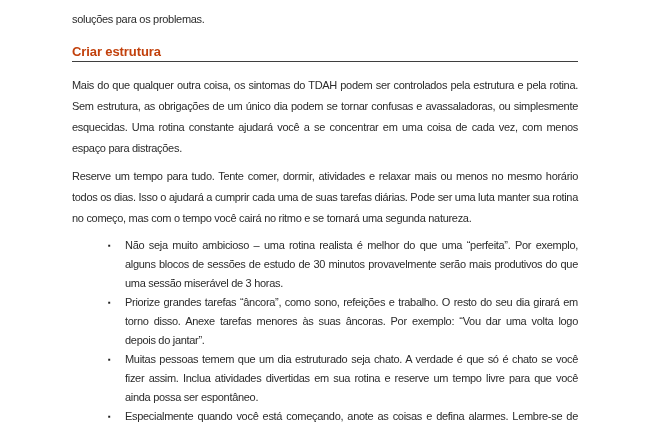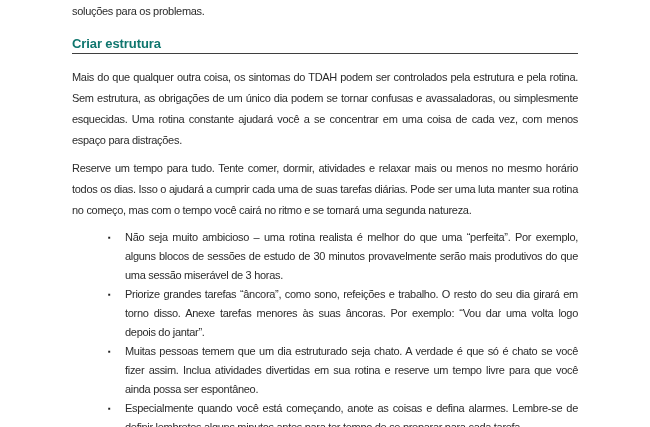--- a/index.html
+++ b/index.html
@@ -7,35 +7,35 @@
     padding: 0;
     background: #ffffff;
   }
   .page {
     position: relative;
     width: 650px;
     height: 427px;
     background: #ffffff;
     overflow: hidden;
     box-sizing: border-box;
-    padding: 4px 72px 0 72px;
+    padding: 12px 72px 0 72px;
     font-family: "Liberation Sans", sans-serif;
     color: #2b2b2b;
   }
   .fragment {
     margin: 0;
     font-size: 11px;
     line-height: 15px;
     letter-spacing: -0.3px;
   }
   .heading {
     margin: 17px 0 0 0;
     font-size: 13px;
     font-weight: bold;
-    color: #0f766e;
+    color: #c2410c;
     letter-spacing: -0.1px;
     line-height: 15px;
     padding-bottom: 2px;
     border-bottom: 1.5px solid #3f3f3f;
   }
   .para {
     margin: 13px 0 0 0;
     font-size: 11px;
     line-height: 21px;
     text-align: justify;

